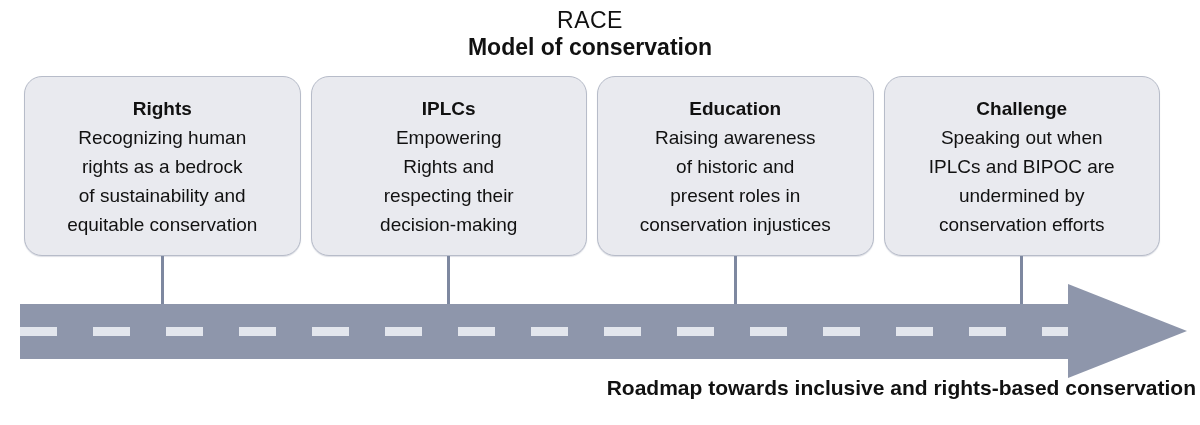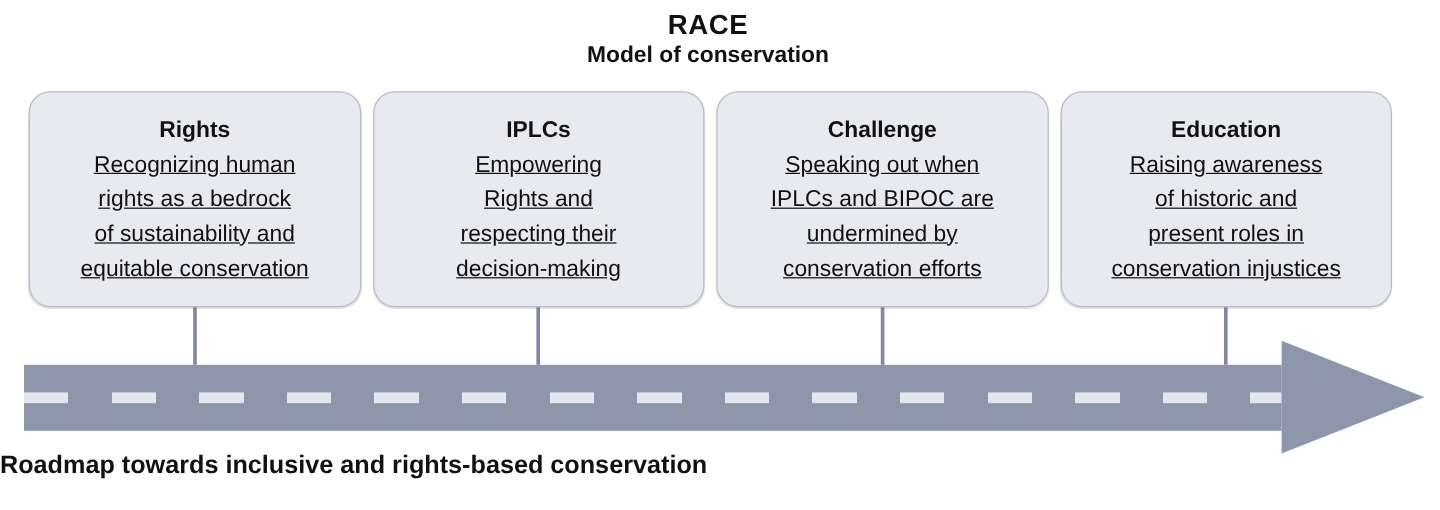--- a/index.html
+++ b/index.html
@@ -22,26 +22,26 @@
   
   .title-wrap {
     position: absolute;
     top: 6px;
     left: 0;
     width: 1180px;
     text-align: center;
   }
   .title-acronym {
     font-size: 23px;
-    font-weight: bold;
+    font-weight: normal;
     line-height: 28px;
     letter-spacing: 0.5px;
   }
   .title-subtitle {
-    font-size: 19px;
+    font-size: 23px;
     font-weight: bold;
     line-height: 26px;
   }
   
   .boxes-row {
     position: absolute;
     left: 24px;
     top: 76px;
     width: 1136px;
     height: 180px;
@@ -65,21 +65,20 @@
     font-size: 19px;
     font-weight: bold;
     line-height: 29px;
     text-align: center;
   }
   .box-body {
     font-size: 19px;
     line-height: 29px;
     text-align: center;
     white-space: pre-line;
-    text-decoration: underline;
   }
   
   .connector {
     position: absolute;
     top: 256px;
     height: 48px;
     width: 3px;
     background: var(--connector, #7e88a0);
   }
   .connector-1 { left: 161px; }
@@ -116,23 +115,23 @@
     width: 0;
     height: 0;
     border-top: 47px solid transparent;
     border-bottom: 47px solid transparent;
     border-left: 119px solid var(--road, #8e96ab);
   }
   
   .caption {
     position: absolute;
     top: 376px;
-    left: 0;
+    left: 16px;
     width: 1180px;
-    text-align: left;
+    text-align: right;
     font-size: 21px;
     font-weight: bold;
   }
 </style>
 </head>
 <body style="--background: #ffffff; --text: #111111; --box-fill: #e9eaef; --box-border: #b7bcc9; --road: #8e96ab; --lane-marking: #e3e6ed; --connector: #7e88a0;">
 
 <div class="stage">
 
   <div class="title-wrap">
@@ -149,32 +148,32 @@
 equitable conservation</div>
     </div>
     <div class="race-box">
       <div class="box-heading">IPLCs</div>
       <div class="box-body">Empowering
 Rights and
 respecting their
 decision-making</div>
     </div>
     <div class="race-box">
+      <div class="box-heading">Education</div>
+      <div class="box-body">Raising awareness
+of historic and
+present roles in
+conservation injustices</div>
+    </div>
+    <div class="race-box">
       <div class="box-heading">Challenge</div>
       <div class="box-body">Speaking out when
 IPLCs and BIPOC are
 undermined by
 conservation efforts</div>
-    </div>
-    <div class="race-box">
-      <div class="box-heading">Education</div>
-      <div class="box-body">Raising awareness
-of historic and
-present roles in
-conservation injustices</div>
     </div>
   </div>
 
   <div class="connector connector-1"></div>
   <div class="connector connector-2"></div>
   <div class="connector connector-3"></div>
   <div class="connector connector-4"></div>
 
   <div class="road-band">
     <div class="lane-markings"></div>

